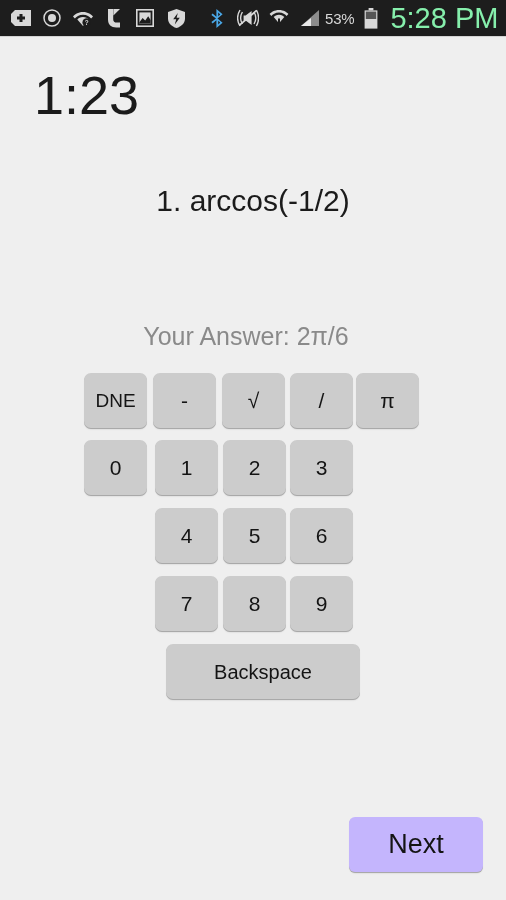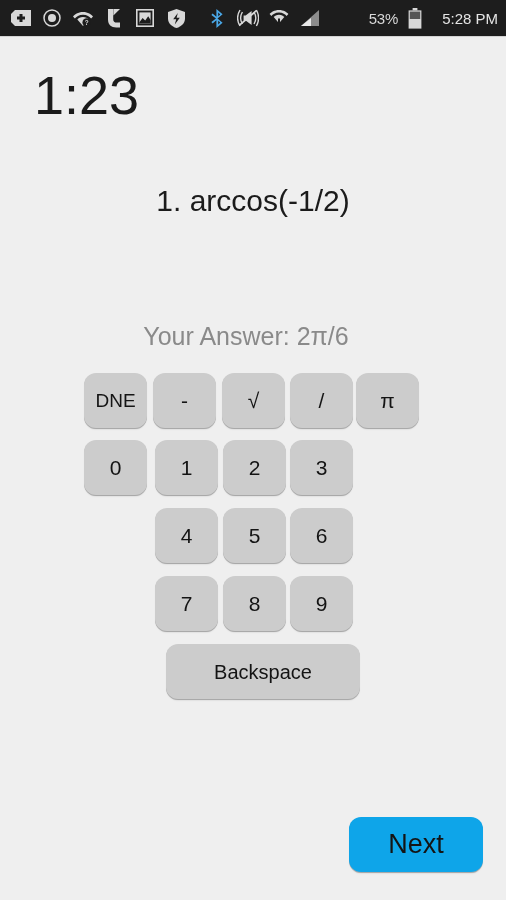--- a/index.html
+++ b/index.html
@@ -47,24 +47,24 @@
     color: #d8d8d8;
   }
   .sicon svg { display: block; }
   #battery-pct {
     color: #d8d8d8;
     font-size: 15px;
     letter-spacing: -0.2px;
     margin-left: 4px;
   }
   #clock {
-    color: #e5e5e5;
-    font-size: 15px;
+    color: #86efac;
+    font-size: 29px;
     letter-spacing: 0px;
-    margin-left: 10px;
+    margin-left: 2px;
     white-space: nowrap;
   }
   #status-divider {
     position: absolute;
     left: 0; top: 36px;
     width: 506px;
     height: 1px;
     background: #d3d3d3;
   }
 
@@ -106,21 +106,21 @@
     position: absolute;
     left: 0;
     top: 373px;
     width: 506px;
     height: 330px;
   }
   .key {
     position: absolute;
     background: #cccccc;
     border: none;
-    border-radius: 12px;
+    border-radius: 7px;
     box-shadow: 0 1px 0 0 #a9a9a9, 0 2px 2px -1px rgba(0,0,0,0.18);
     color: #141414;
     font-family: "Liberation Sans", sans-serif;
     display: flex;
     align-items: center;
     justify-content: center;
     padding: 0;
     box-sizing: border-box;
     cursor: pointer;
     line-height: 1;
@@ -135,23 +135,23 @@
     font-size: 20px;
   }
 
   
   #next-button {
     position: absolute;
     left: 349px;
     top: 817px;
     width: 134px;
     height: 55px;
-    background: #0ea5e9;
+    background: #c4b5fd;
     border: none;
-    border-radius: 12px;
+    border-radius: 6px;
     box-shadow: 0 1px 0 0 #a9a9a9, 0 2px 2px -1px rgba(0,0,0,0.18);
     color: #141414;
     font-family: "Liberation Sans", sans-serif;
     font-size: 27px;
     display: flex;
     align-items: center;
     justify-content: center;
     cursor: pointer;
     padding: 0;
     line-height: 1;

